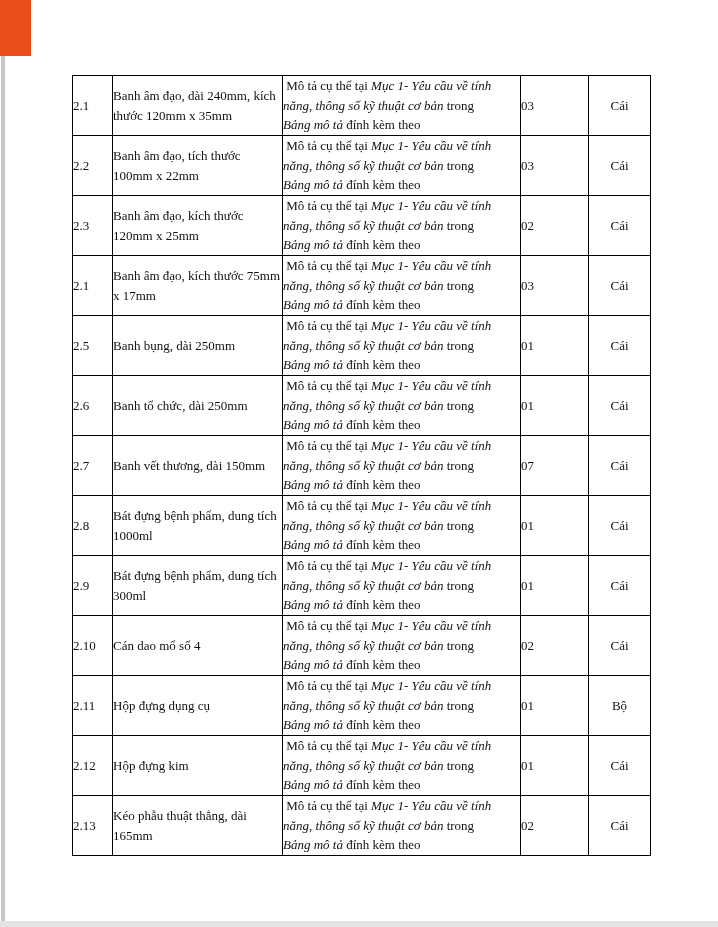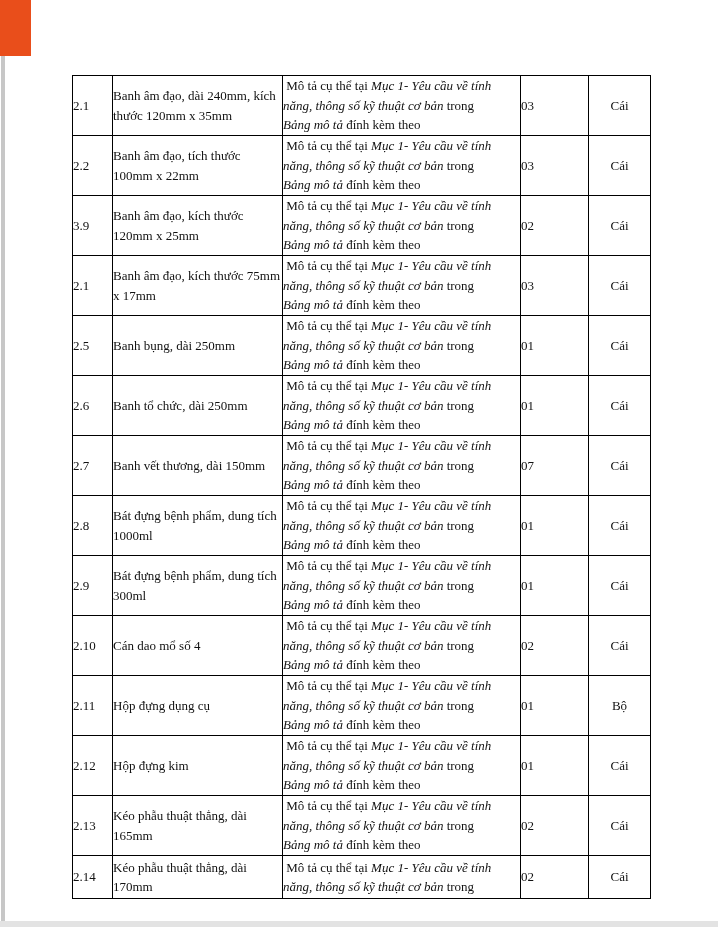--- a/index.html
+++ b/index.html
@@ -86,21 +86,21 @@
           <td class="c-name">Banh âm đạo, tích thước 100mm x 22mm</td>
           <td class="c-desc">
             <div class="dline"><span> Mô tả cụ thể tại </span><span class="it">Mục 1- Yêu cầu về tính</span></div>
             <div class="dline"><span class="it">năng, thông số kỹ thuật cơ bản</span><span> trong</span></div>
             <div class="dline"><span class="it">Bảng mô tả</span><span> đính kèm theo</span></div>
           </td>
           <td class="c-qty">03</td>
           <td class="c-unit">Cái</td>
         </tr>
         <tr style="height: 60px;">
-          <td class="c-no">3.9</td>
+          <td class="c-no">2.3</td>
           <td class="c-name">Banh âm đạo, kích thước 120mm x 25mm</td>
           <td class="c-desc">
             <div class="dline"><span> Mô tả cụ thể tại </span><span class="it">Mục 1- Yêu cầu về tính</span></div>
             <div class="dline"><span class="it">năng, thông số kỹ thuật cơ bản</span><span> trong</span></div>
             <div class="dline"><span class="it">Bảng mô tả</span><span> đính kèm theo</span></div>
           </td>
           <td class="c-qty">02</td>
           <td class="c-unit">Cái</td>
         </tr>
         <tr style="height: 60px;">
@@ -202,29 +202,19 @@
           <td class="c-qty">01</td>
           <td class="c-unit">Cái</td>
         </tr>
         <tr style="height: 60px;">
           <td class="c-no">2.13</td>
           <td class="c-name">Kéo phẫu thuật thẳng, dài 165mm</td>
           <td class="c-desc">
             <div class="dline"><span> Mô tả cụ thể tại </span><span class="it">Mục 1- Yêu cầu về tính</span></div>
             <div class="dline"><span class="it">năng, thông số kỹ thuật cơ bản</span><span> trong</span></div>
             <div class="dline"><span class="it">Bảng mô tả</span><span> đính kèm theo</span></div>
-          </td>
-          <td class="c-qty">02</td>
-          <td class="c-unit">Cái</td>
-        </tr>
-        <tr style="height: 43px;">
-          <td class="c-no">2.14</td>
-          <td class="c-name">Kéo phẫu thuật thẳng, dài 170mm</td>
-          <td class="c-desc">
-            <div class="dline"><span> Mô tả cụ thể tại </span><span class="it">Mục 1- Yêu cầu về tính</span></div>
-            <div class="dline"><span class="it">năng, thông số kỹ thuật cơ bản</span><span> trong</span></div>
           </td>
           <td class="c-qty">02</td>
           <td class="c-unit">Cái</td>
         </tr>
       </tbody>
   </table>
 </div>
 
 </body></html>

